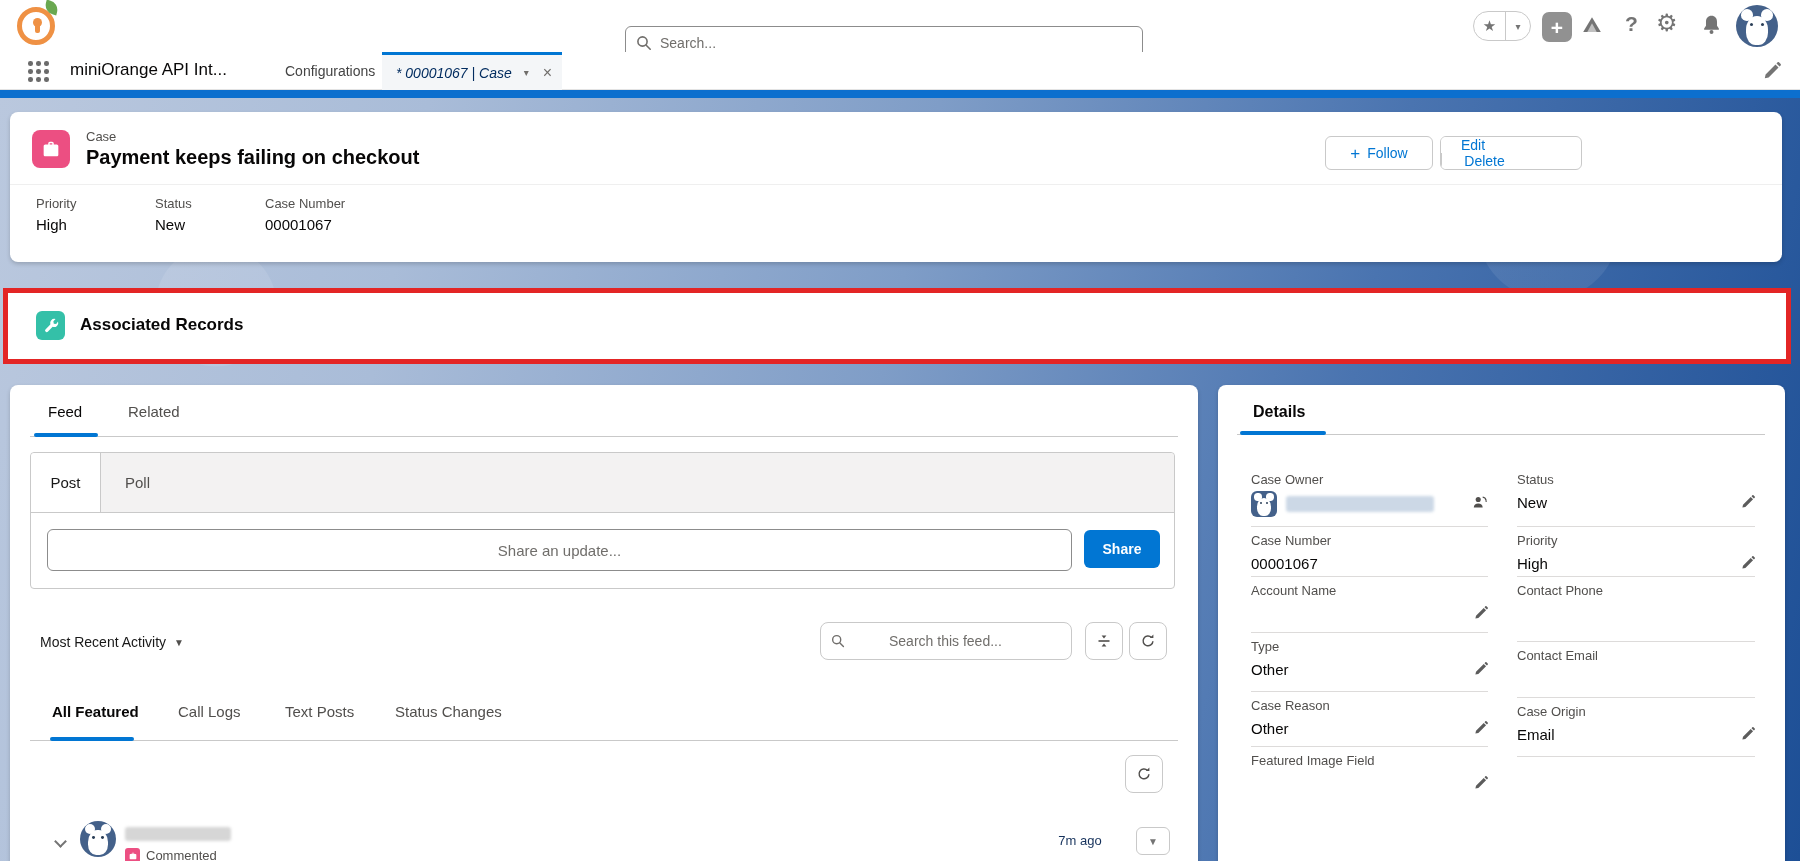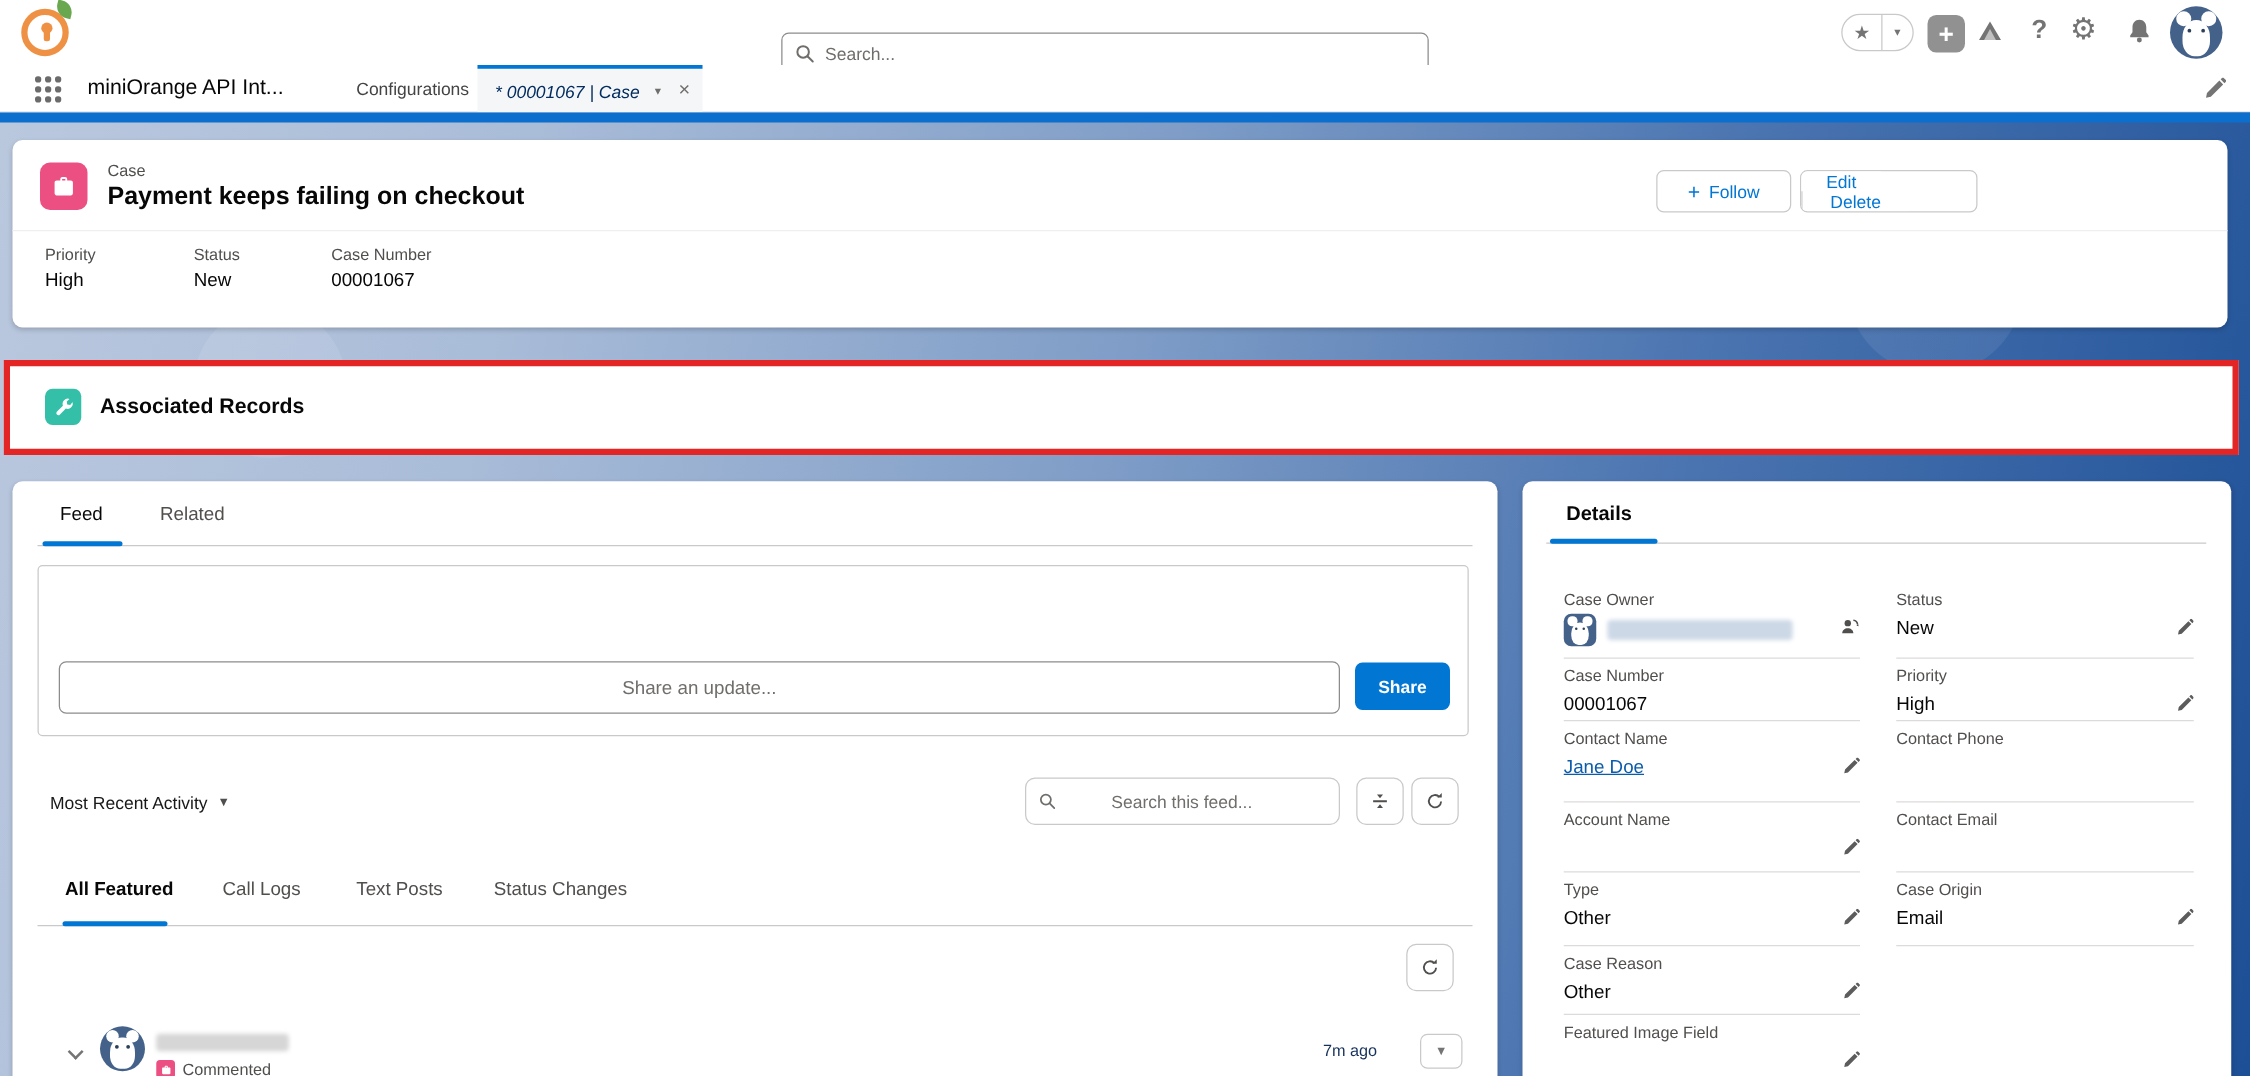--- a/index.html
+++ b/index.html
@@ -282,20 +282,24 @@
       <div class="assoc-title">Associated Records</div>
     </section>
 
     <section class="card feed-card">
       <div class="ftab feed">Feed</div>
       <div class="ftab related">Related</div>
       <div class="ftabs-line"></div>
       <div class="ftabs-bar"></div>
 
       <div class="composer">
+        <div class="composer-head">
+          <div class="post-tab">Post</div>
+          <div class="poll-tab">Poll</div>
+        </div>
         <div class="composer-body">
           <input class="share-input" readonly="" placeholder="Share an update..." style="">
           <button class="share-btn">Share</button>
         </div>
       </div>
 
       <div class="sort-row">
         <span>Most Recent Activity</span>
         <span class="schev">▼</span>
       </div>
@@ -381,31 +385,20 @@
               </svg>
             </span>
           </div>
         </div>
         <div class="drow hB">
           <div class="dlabel">Case Number</div>
           <div class="vline">
               <span class="dval">00001067</span>
             </div>
         </div>
-        <div class="drow hC">
-          <div class="dlabel">Contact Name</div>
-          <div class="vline">
-            <span class="dval link">Jane Doe</span>
-            <span class="pencil-w">
-              <svg width="14" height="14" viewBox="0 0 16 16">
-                  <path fill="#5c5c5c" d="M11.1 2.2l2.7 2.7L5 13.7l-3.4.7.7-3.4zM12 1.3l1-1c.3-.3.9-.3 1.2 0l1.5 1.5c.3.3.3.9 0 1.2l-1 1z"></path>
-                </svg>
-            </span>
-          </div>
-        </div>
         <div class="drow hD">
           <div class="dlabel">Account Name</div>
           <div class="vline">
             <span class="dval"></span>
             <span class="pencil-w">
               <svg width="14" height="14" viewBox="0 0 16 16">
                   <path fill="#5c5c5c" d="M11.1 2.2l2.7 2.7L5 13.7l-3.4.7.7-3.4zM12 1.3l1-1c.3-.3.9-.3 1.2 0l1.5 1.5c.3.3.3.9 0 1.2l-1 1z"></path>
                 </svg>
             </span>
           </div>

